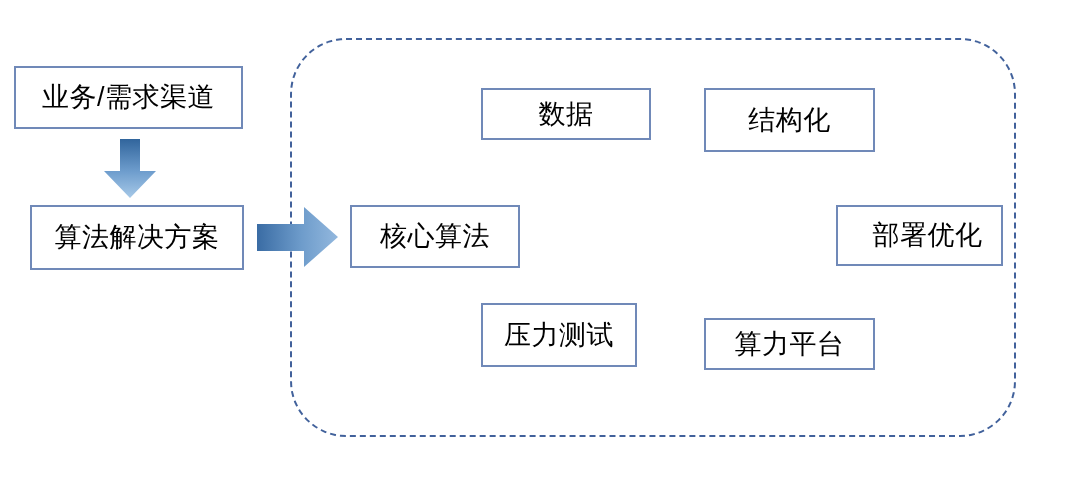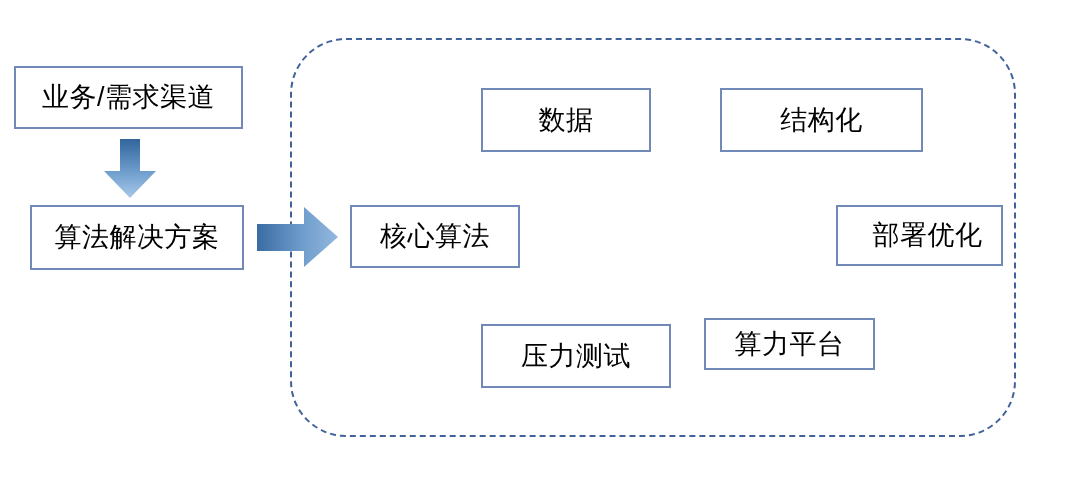--- a/index.html
+++ b/index.html
@@ -45,25 +45,25 @@
     top: 38px;
     width: 726px;
     height: 399px;
     box-sizing: border-box;
     border: 2px dashed #41619b;
     border-radius: 56px;
     background: transparent;
   }
 
   
-  #box-data       { left: 481px; top: 88px;  width: 170px; height: 64px; }
-  #box-structure  { left: 720px; top: 88px;  width: 203px; height: 64px; font-family: Liberation Serif, serif; }
+  #box-data       { left: 481px; top: 88px;  width: 170px; height: 52px; }
+  #box-structure  { left: 704px; top: 88px;  width: 171px; height: 64px; font-family: Liberation Serif, serif; }
   #box-core       { left: 350px; top: 205px; width: 170px; height: 63px; text-align: right; }
   #box-deploy     { left: 836px; top: 205px; width: 167px; height: 61px; padding-left: 16px; }
-  #box-stress     { left: 481px; top: 324px; width: 190px; height: 64px; }
+  #box-stress     { left: 481px; top: 303px; width: 156px; height: 64px; }
   #box-platform   { left: 704px; top: 318px; width: 171px; height: 52px; }
 
   
   .arrow {
     position: absolute;
   }
   #arrow-down {
     left: 102px;
     top: 139px;
     width: 56px;

